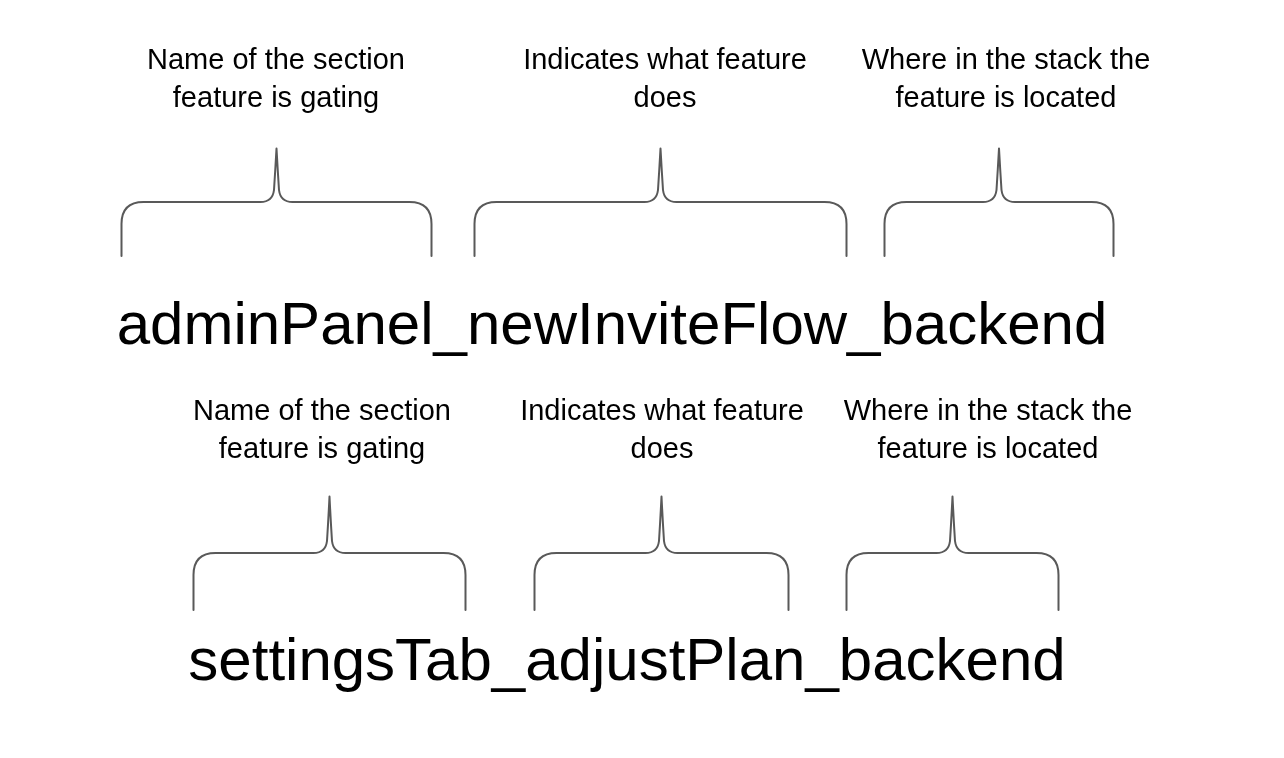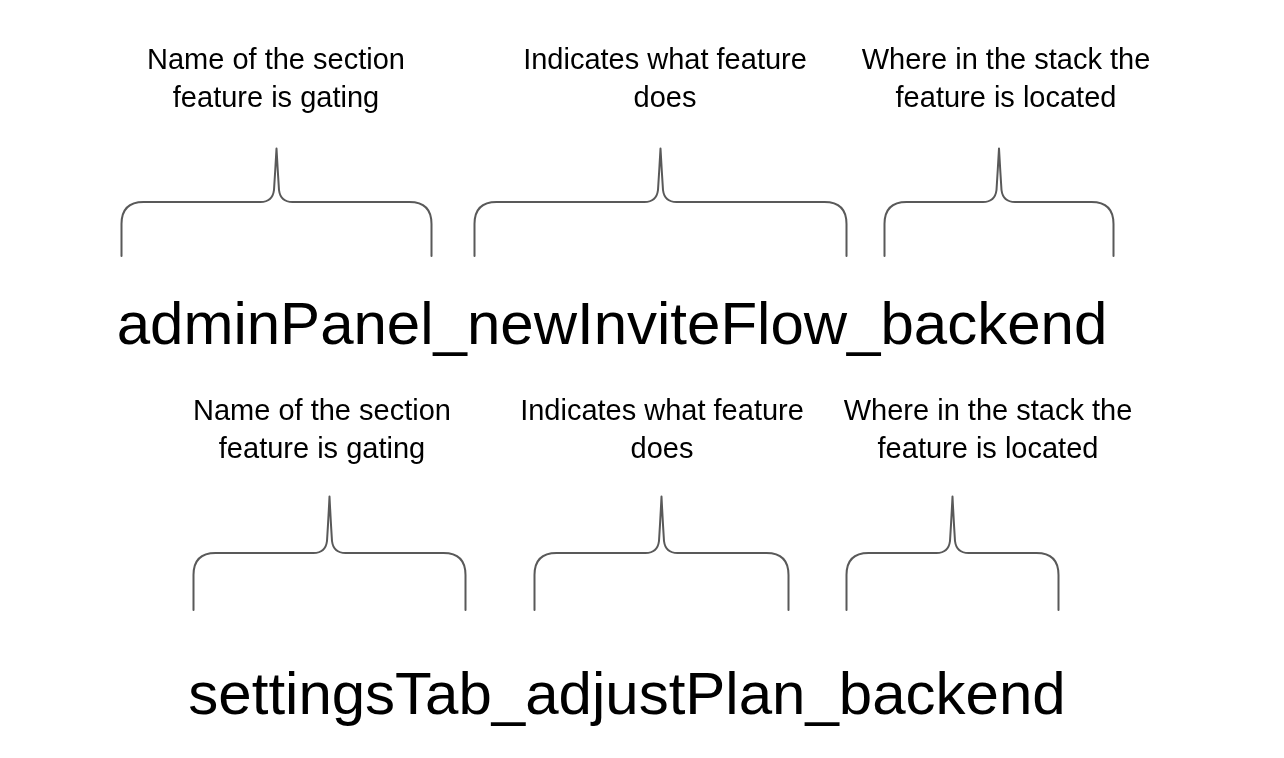--- a/index.html
+++ b/index.html
@@ -115,16 +115,16 @@
       </svg>
 
     <svg class="brace" style="left:533px; top:495px; width:257px; height:116px" viewBox="0 0 257 116">
         <path d="M 1.5 115 L 1.5 80 Q 1.5 58 23.5 58 L 112.5 58 Q 124.5 58 126 46 Q 127.3 26 128.5 1.5 Q 129.7 26 131 46 Q 132.5 58 144.5 58 L 233.5 58 Q 255.5 58 255.5 80 L 255.5 115"></path>
       </svg>
 
     <svg class="brace" style="left:845px; top:495px; width:215px; height:116px" viewBox="0 0 215 116">
         <path d="M 1.5 115 L 1.5 80 Q 1.5 58 23.5 58 L 91.5 58 Q 103.5 58 105 46 Q 106.3 26 107.5 1.5 Q 108.7 26 110 46 Q 111.5 58 123.5 58 L 191.5 58 Q 213.5 58 213.5 80 L 213.5 115"></path>
       </svg>
 
-    <div class="flag-name" style="left:127px; top:630px;margin-top:34px;">settingsTab_adjustPlan_backend</div>
+    <div class="flag-name" style="left:127px; top:630px;">settingsTab_adjustPlan_backend</div>
   </section>
 
 </div>
 
 </body></html>

